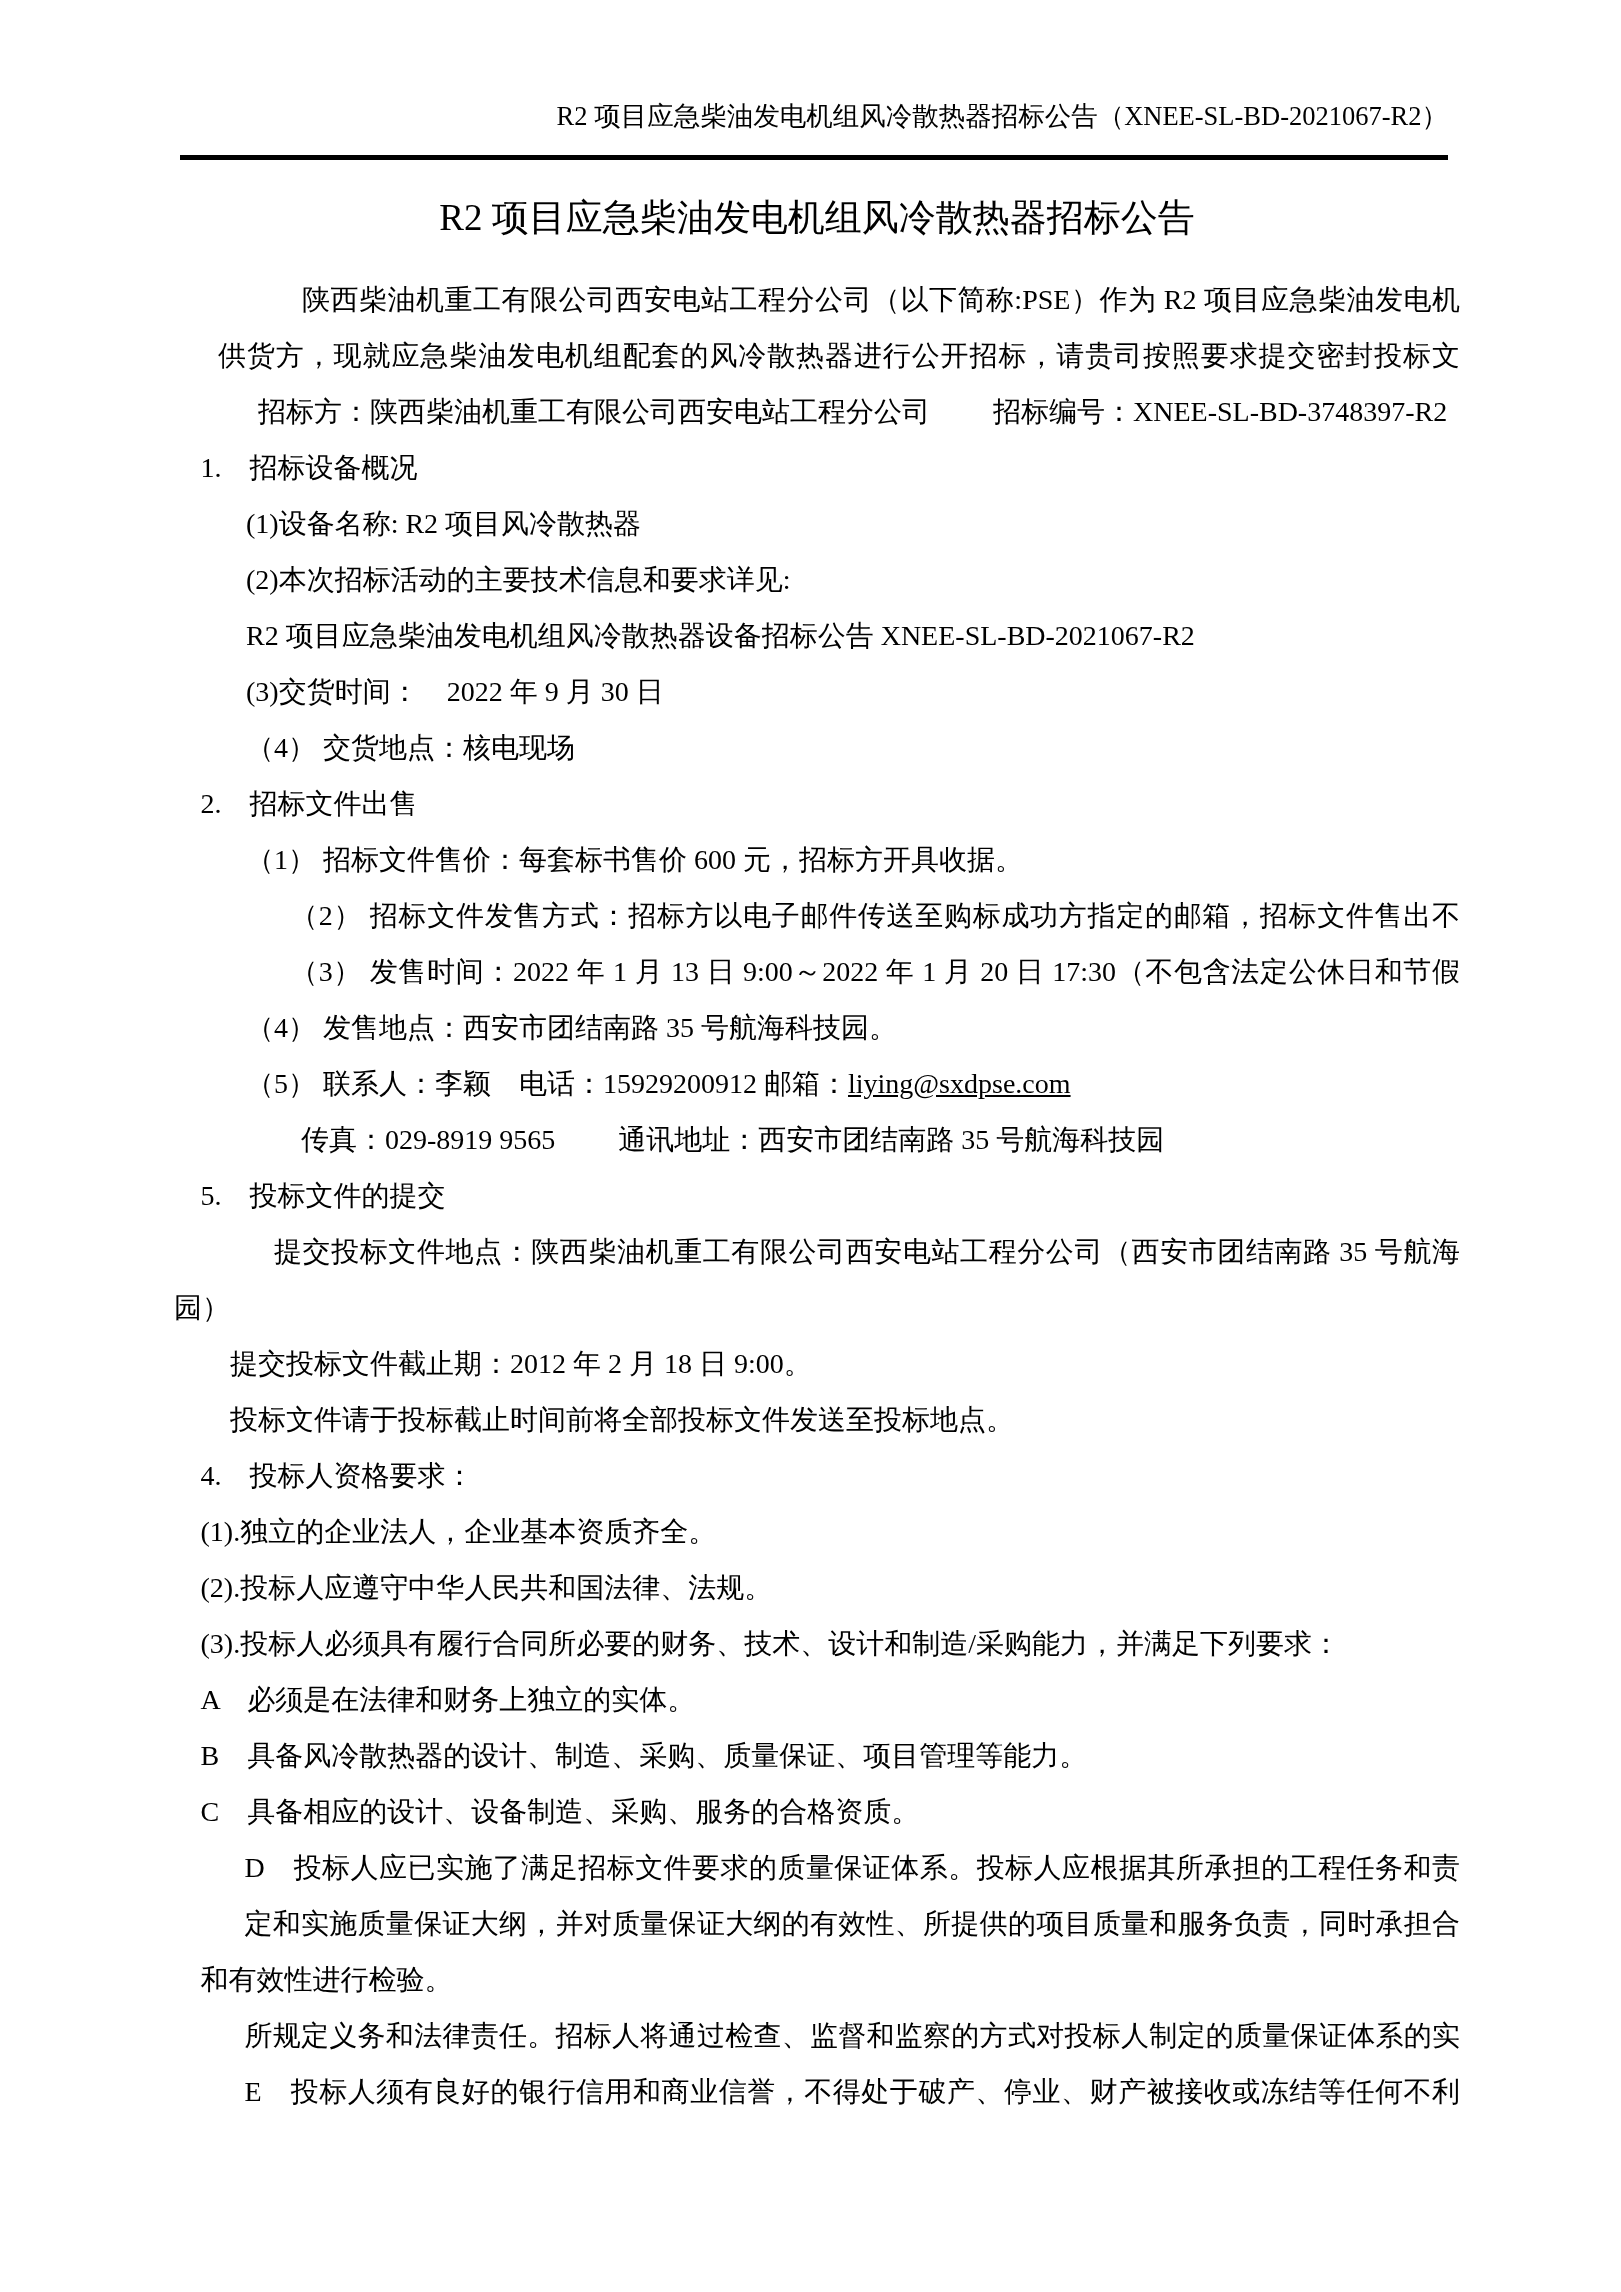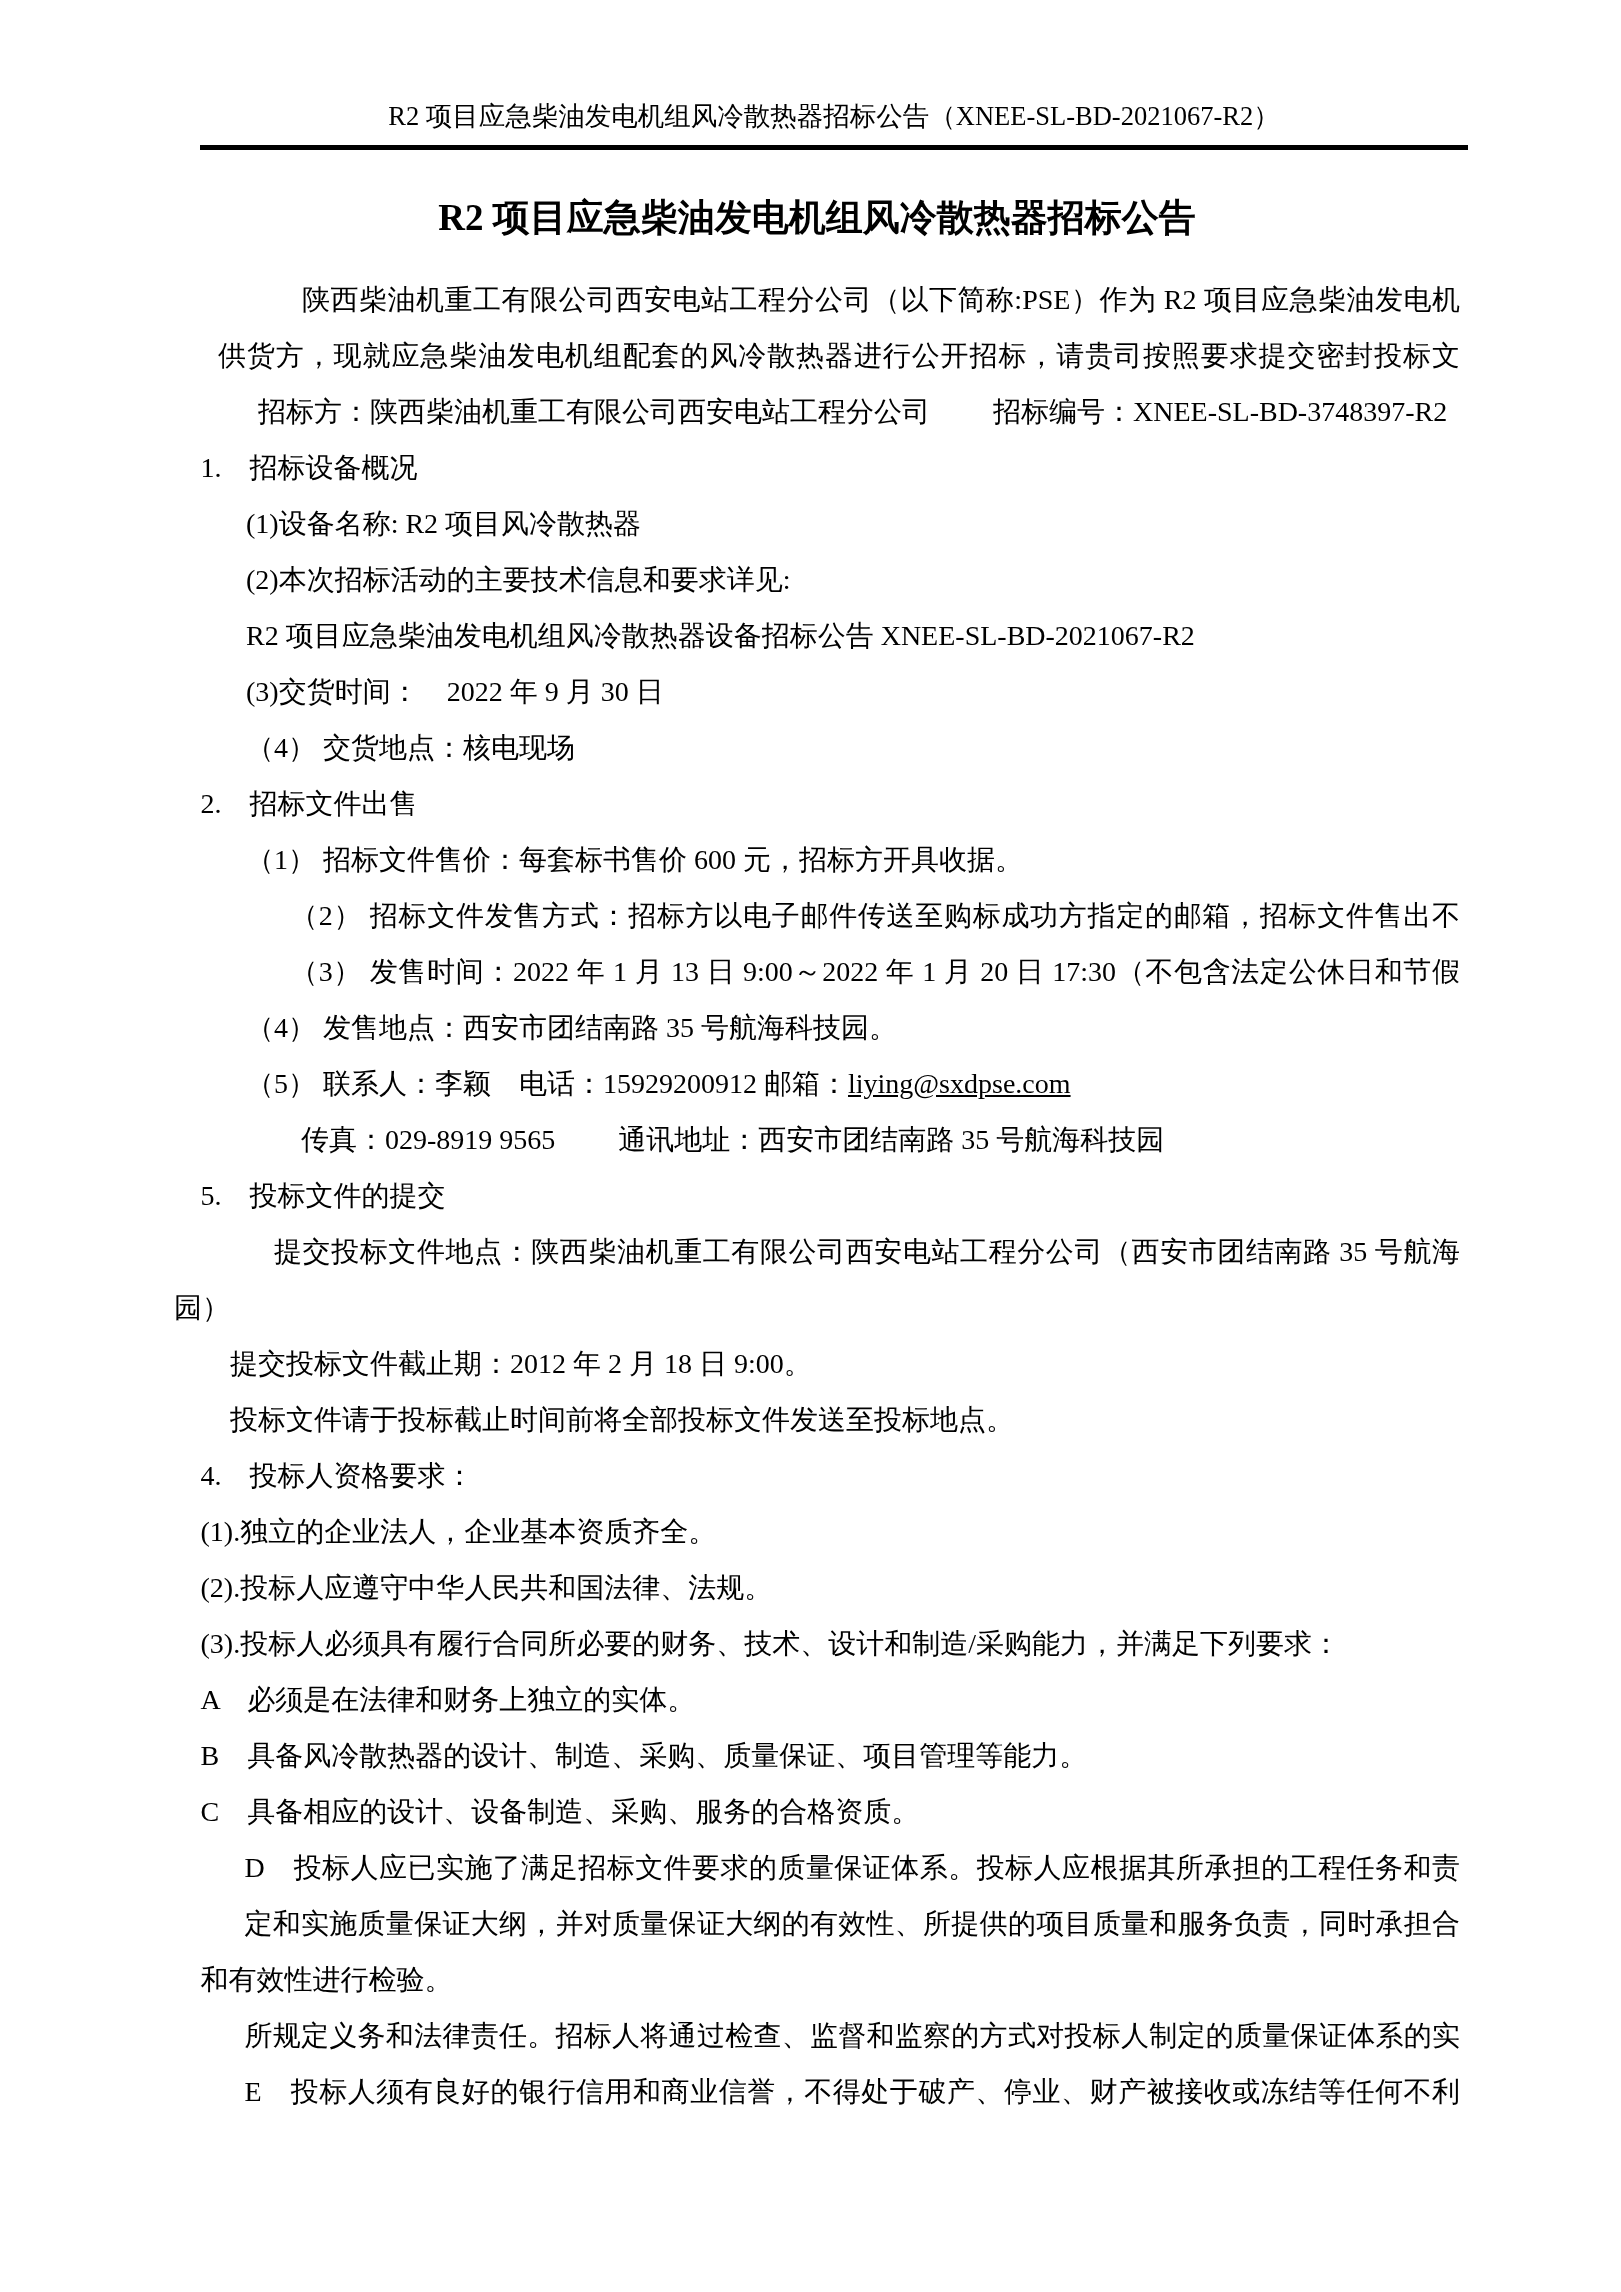--- a/index.html
+++ b/index.html
@@ -11,37 +11,37 @@
     position: relative;
     width: 1621px;
     height: 2293px;
     background: #ffffff;
     color: #000000;
     font-family: "Liberation Serif", "DejaVu Serif", serif;
     overflow: hidden;
   }
   .header-band {
     position: absolute;
-    left: 200px;
+    left: 180px;
     top: 100px;
     width: 1268px;
-    text-align: center;
+    text-align: right;
     font-size: 26.5px;
     line-height: 33px;
-    padding-bottom: 12px;
+    padding-bottom: 22px;
     border-bottom: 5.9px solid #000000;
   }
   .doc-title {
     position: absolute;
     left: 174px;
     top: 194px;
     width: 1286px;
     text-align: center;
     font-size: 37px;
-    font-weight: bold;
+    font-weight: normal;
     line-height: 47px;
   }
   .content {
     position: absolute;
     left: 174px;
     top: 272px;
     width: 1286px;
     font-size: 28px;
   }
   .ln {

